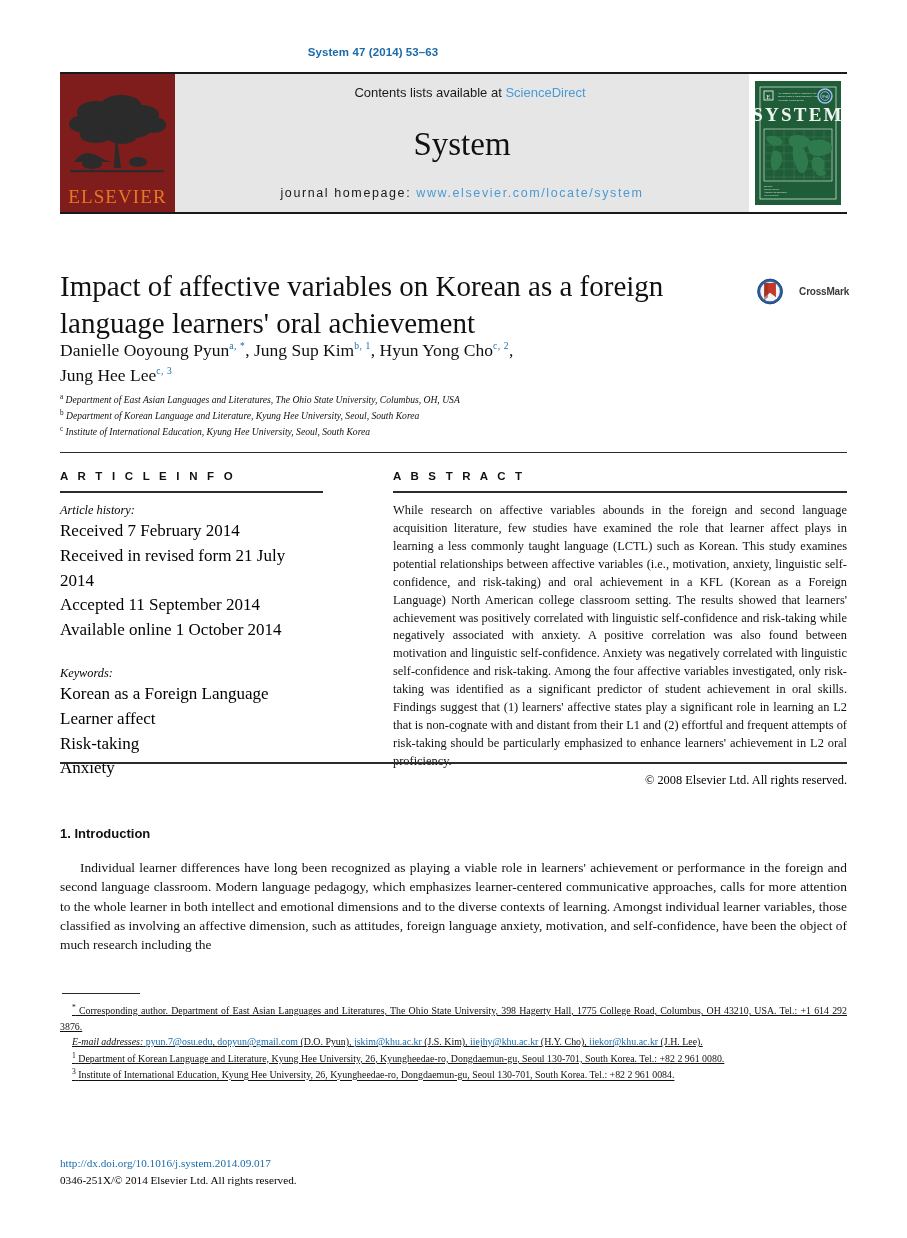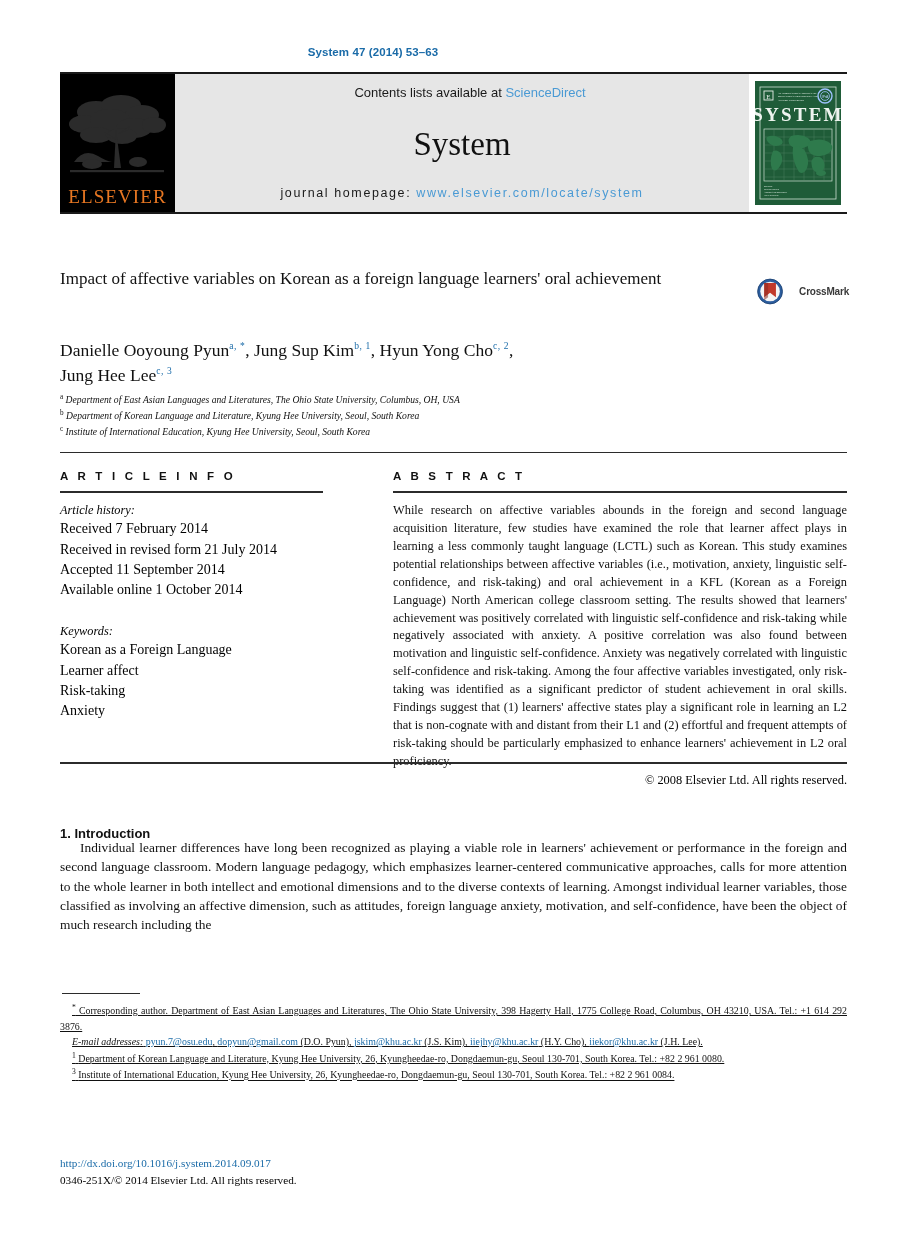--- a/index.html
+++ b/index.html
@@ -45,21 +45,21 @@
     border-top: 2.2px solid #1a1a1a;
     border-bottom: 2.2px solid #1a1a1a;
     box-sizing: border-box;
     display: flex;
     align-items: stretch;
   }
   .elsevier-logo {
     width: 115px;
     flex: 0 0 115px;
     position: relative;
-    background: #000000;
+    background: #7f1d1d;
     display: flex;
     flex-direction: column;
     align-items: center;
     justify-content: flex-end;
     padding-bottom: 6px;
     box-sizing: border-box;
   }
   .elsevier-tree {
     width: 104px;
     height: 96px;
@@ -125,21 +125,21 @@
     overflow: hidden;
   }
 
   
   .title {
     position: absolute;
     left: 60px;
     top: 268px;
     width: 660px;
     font-family: "Liberation Serif", serif;
-    font-size: 17px;
+    font-size: 29px;
     line-height: 1.26;
     color: #111;
   }
   .crossmark {
     position: absolute;
     left: 757px;
     top: 270px;
     width: 92px;
     height: 42px;
     display: flex;
@@ -221,21 +221,21 @@
     height: 1.6px;
     background: #2b2b2b;
     margin-bottom: 9px;
   }
   .hist-label, .kw-label {
     font-style: italic;
     font-size: 12.3px;
     line-height: 1.45;
   }
   .hist-line, .kw-line {
-    font-size: 14px;
+    font-size: 17px;
     line-height: 1.45;
   }
   .kw-block { margin-top: 22px; }
 
   .abstract-body {
     font-size: 12.4px;
     line-height: 1.45;
     text-align: justify;
     color: #111;
   }
@@ -260,21 +260,21 @@
     left: 60px;
     top: 826px;
     font-family: "Liberation Sans", sans-serif;
     font-size: 13px;
     font-weight: bold;
     color: #111;
   }
   .intro-body {
     position: absolute;
     left: 60px;
-    top: 838px;
+    top: 858px;
     width: 787px;
     font-size: 13.4px;
     line-height: 1.44;
     text-align: justify;
     text-indent: 20px;
     color: #111;
   }
 
   
   .fn-rule {

